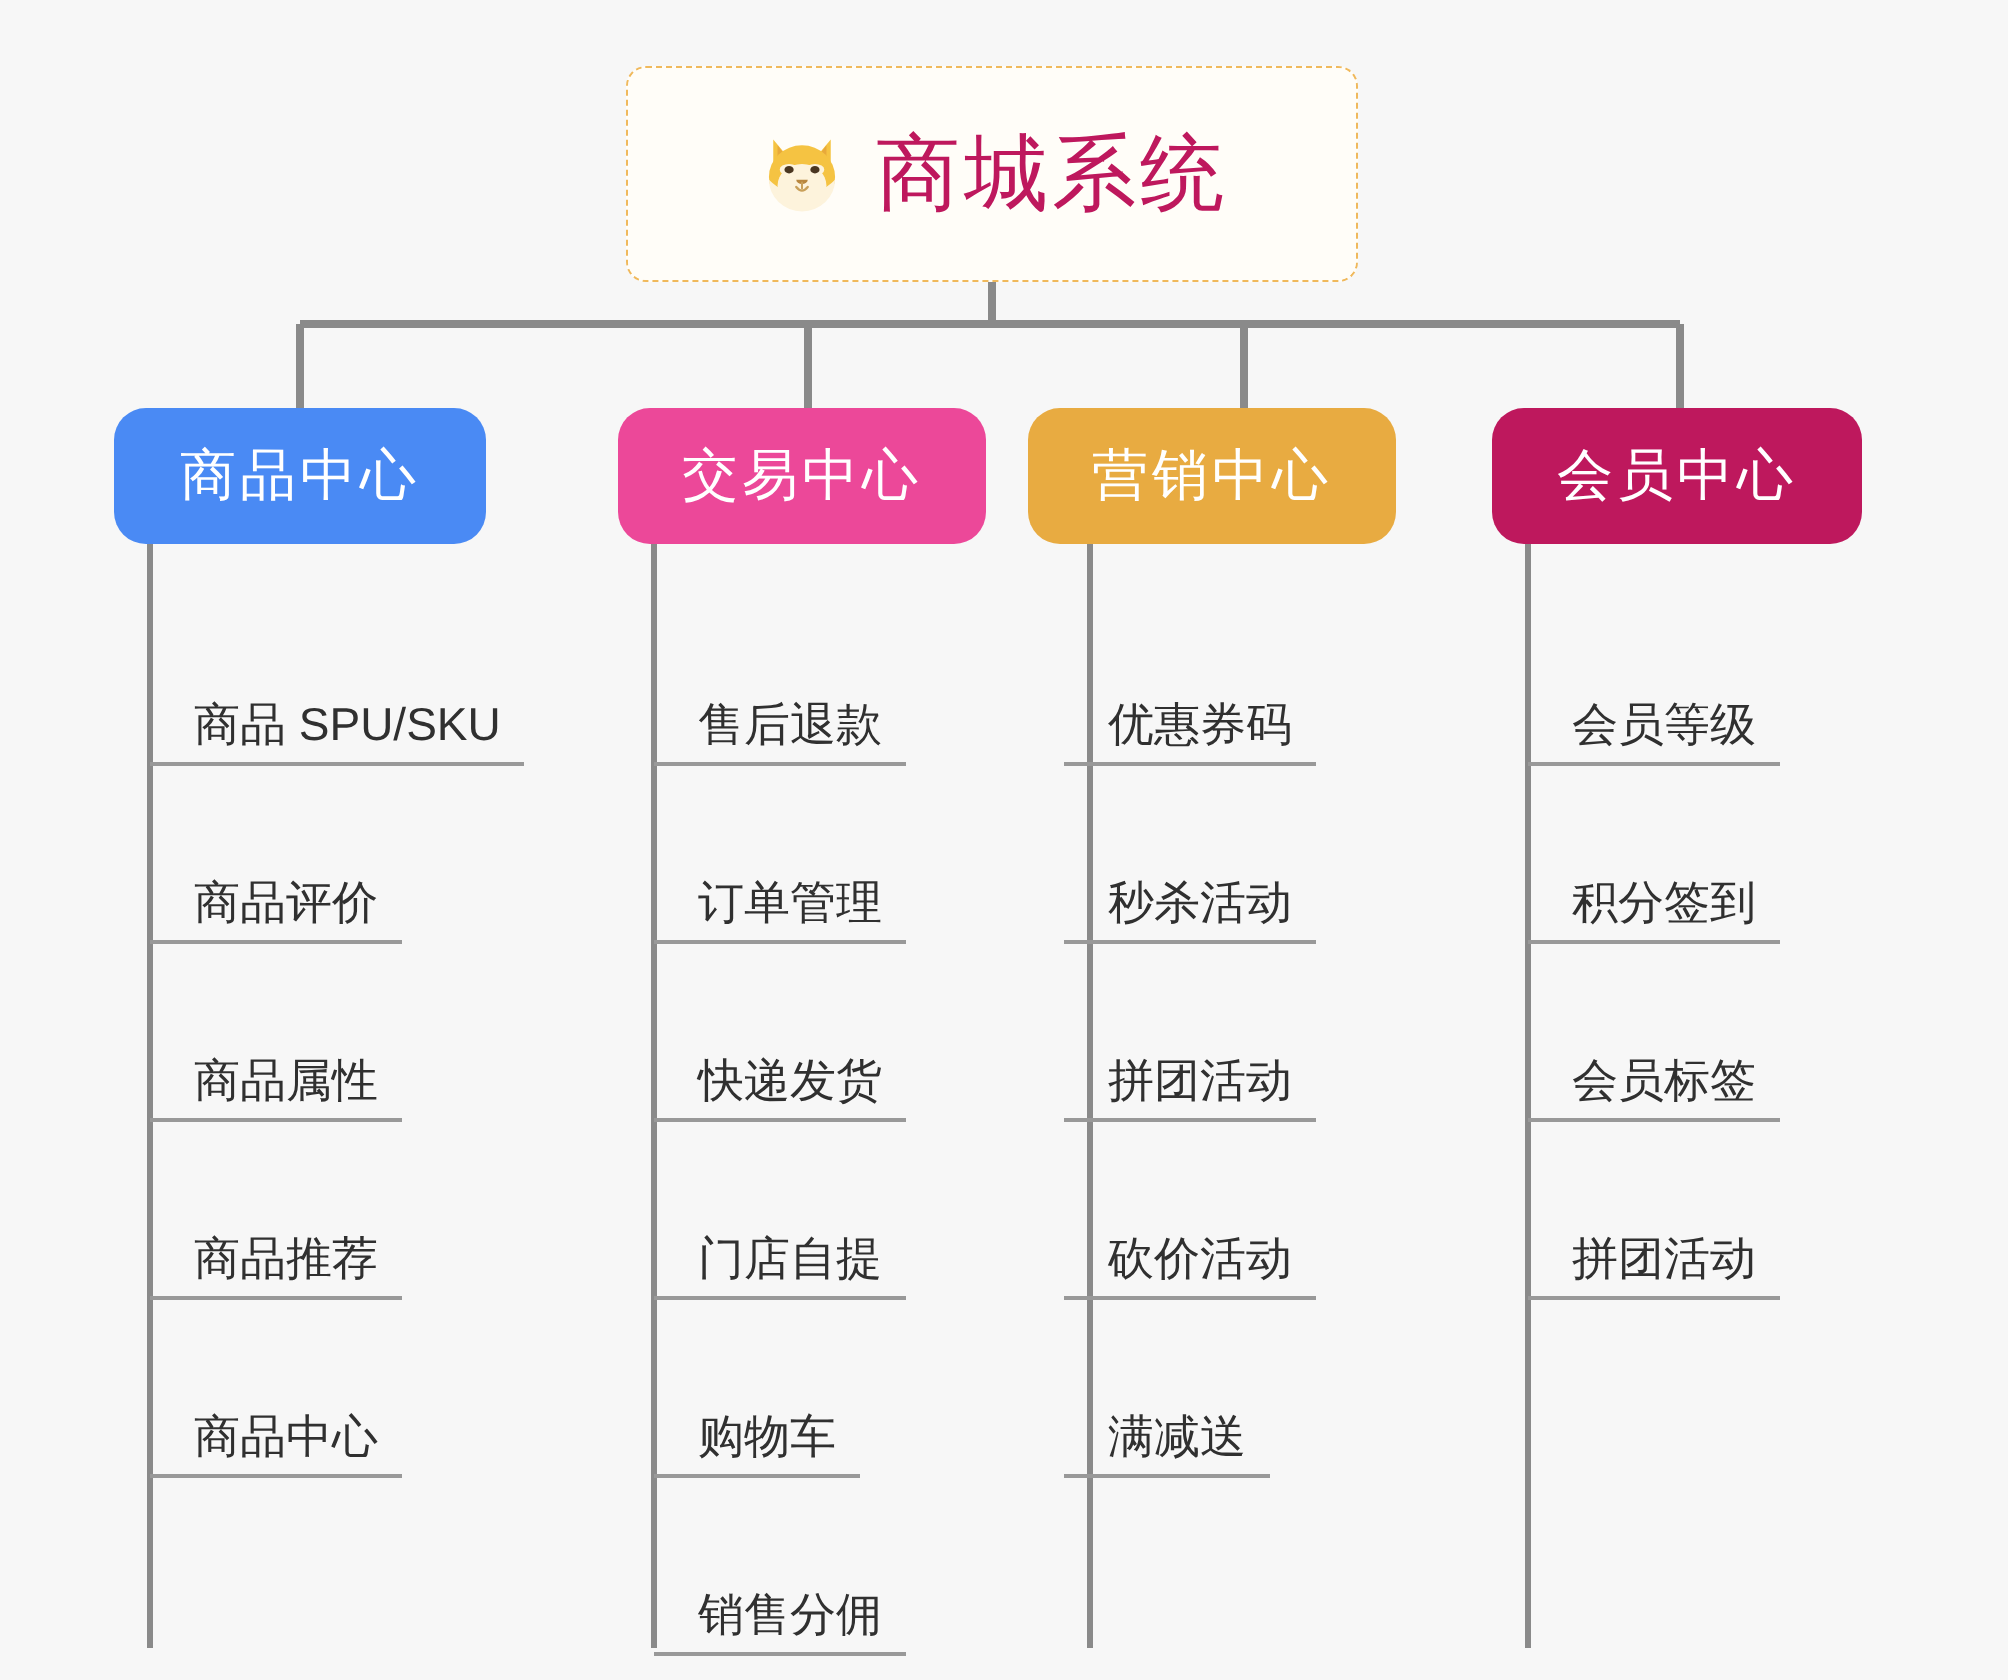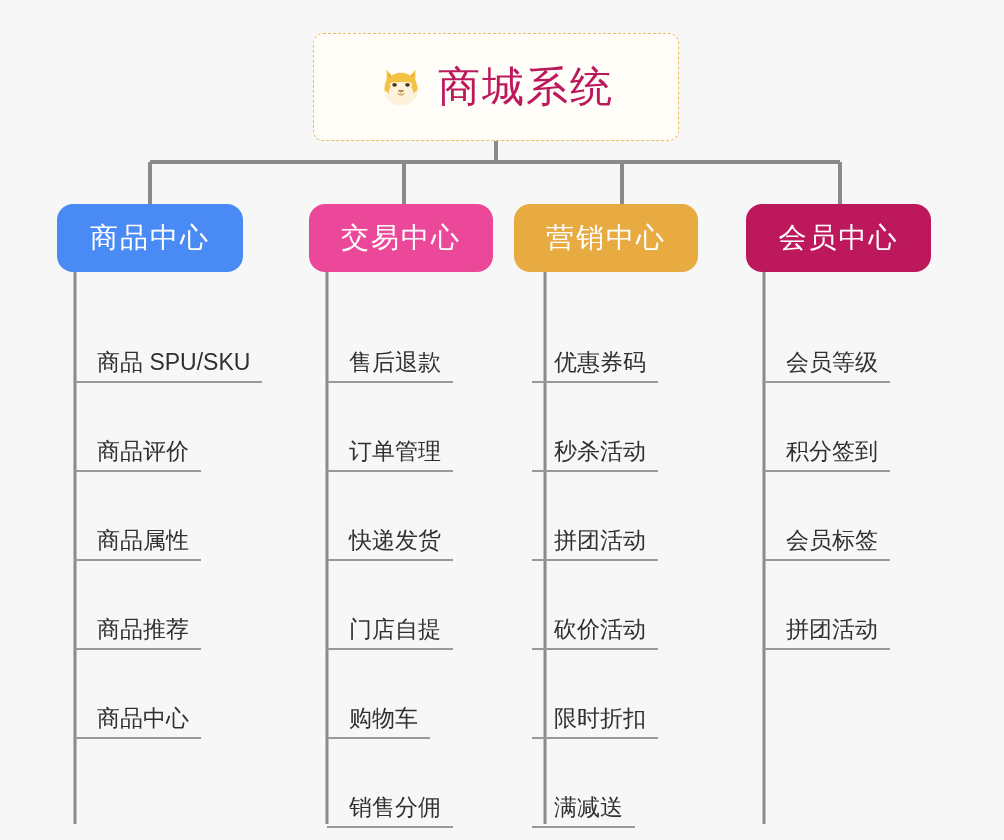--- a/index.html
+++ b/index.html
@@ -205,23 +205,20 @@
       <div class="leaf">
           <span class="leaf-label">秒杀活动</span>
         </div>
       <div class="leaf">
           <span class="leaf-label">拼团活动</span>
         </div>
       <div class="leaf">
           <span class="leaf-label">砍价活动</span>
         </div>
       <div class="leaf">
-          <span class="leaf-label">限时折扣</span>
-        </div>
-      <div class="leaf">
           <span class="leaf-label">满减送</span>
         </div>
     </div>
   </div>
 
   <div class="branch branch-4">
     <div class="branch-header" style="background:#be185d">
       <span>会员中心</span>
     </div>
     <div class="leaves">

